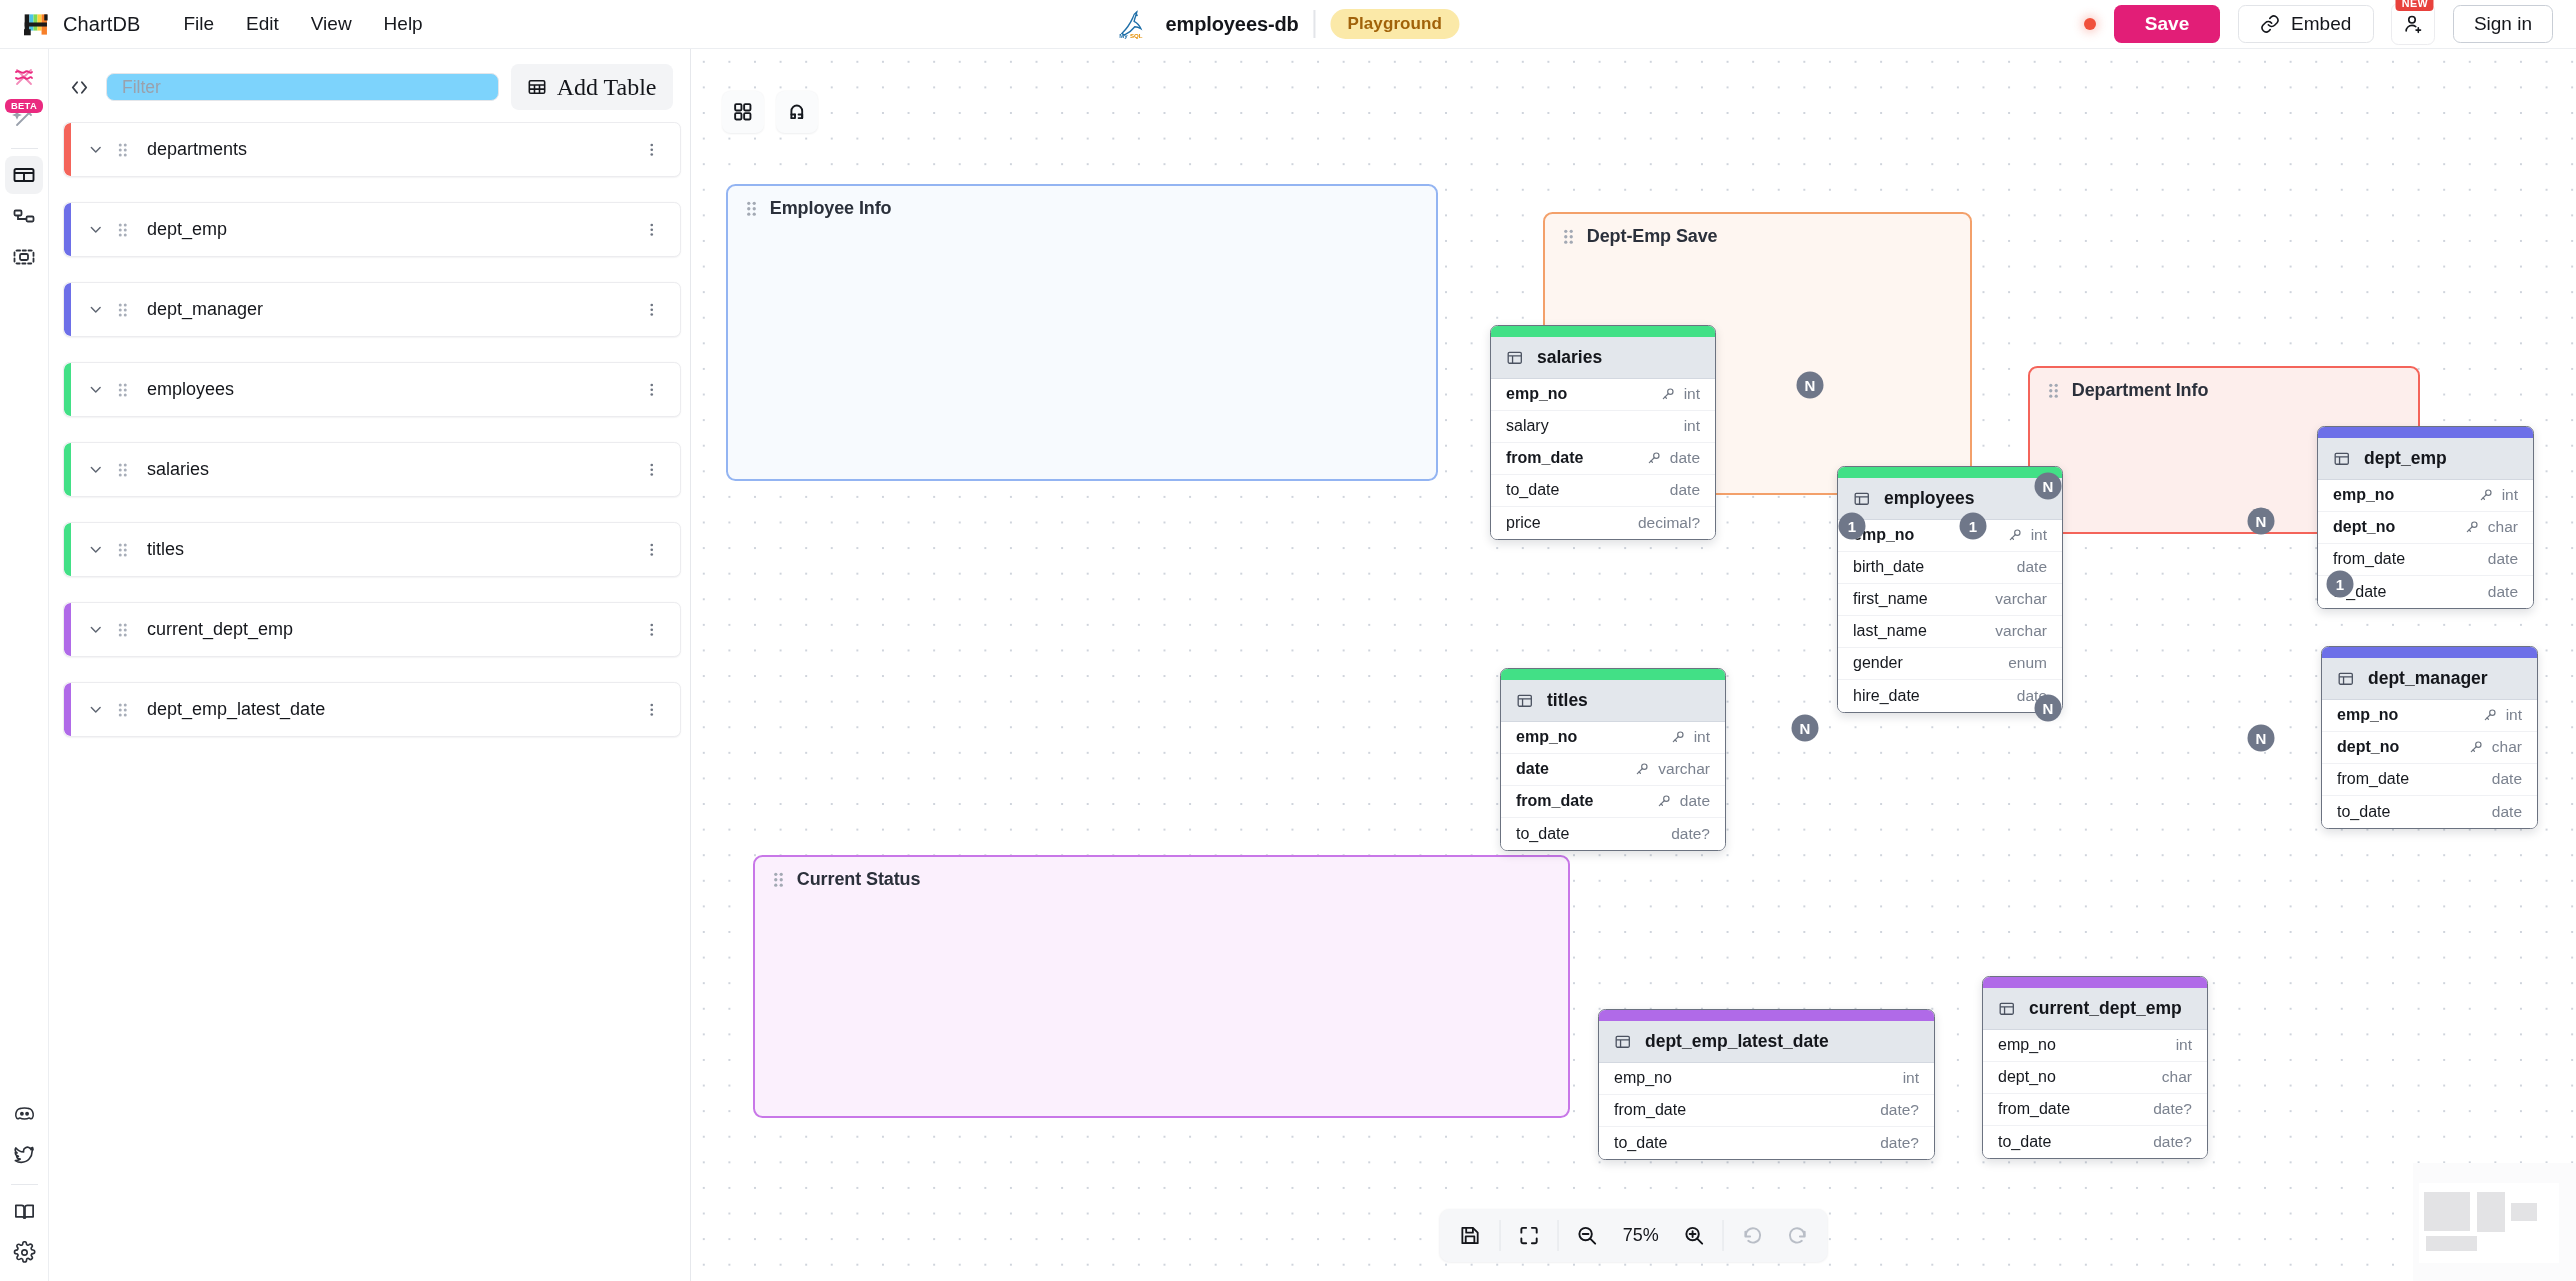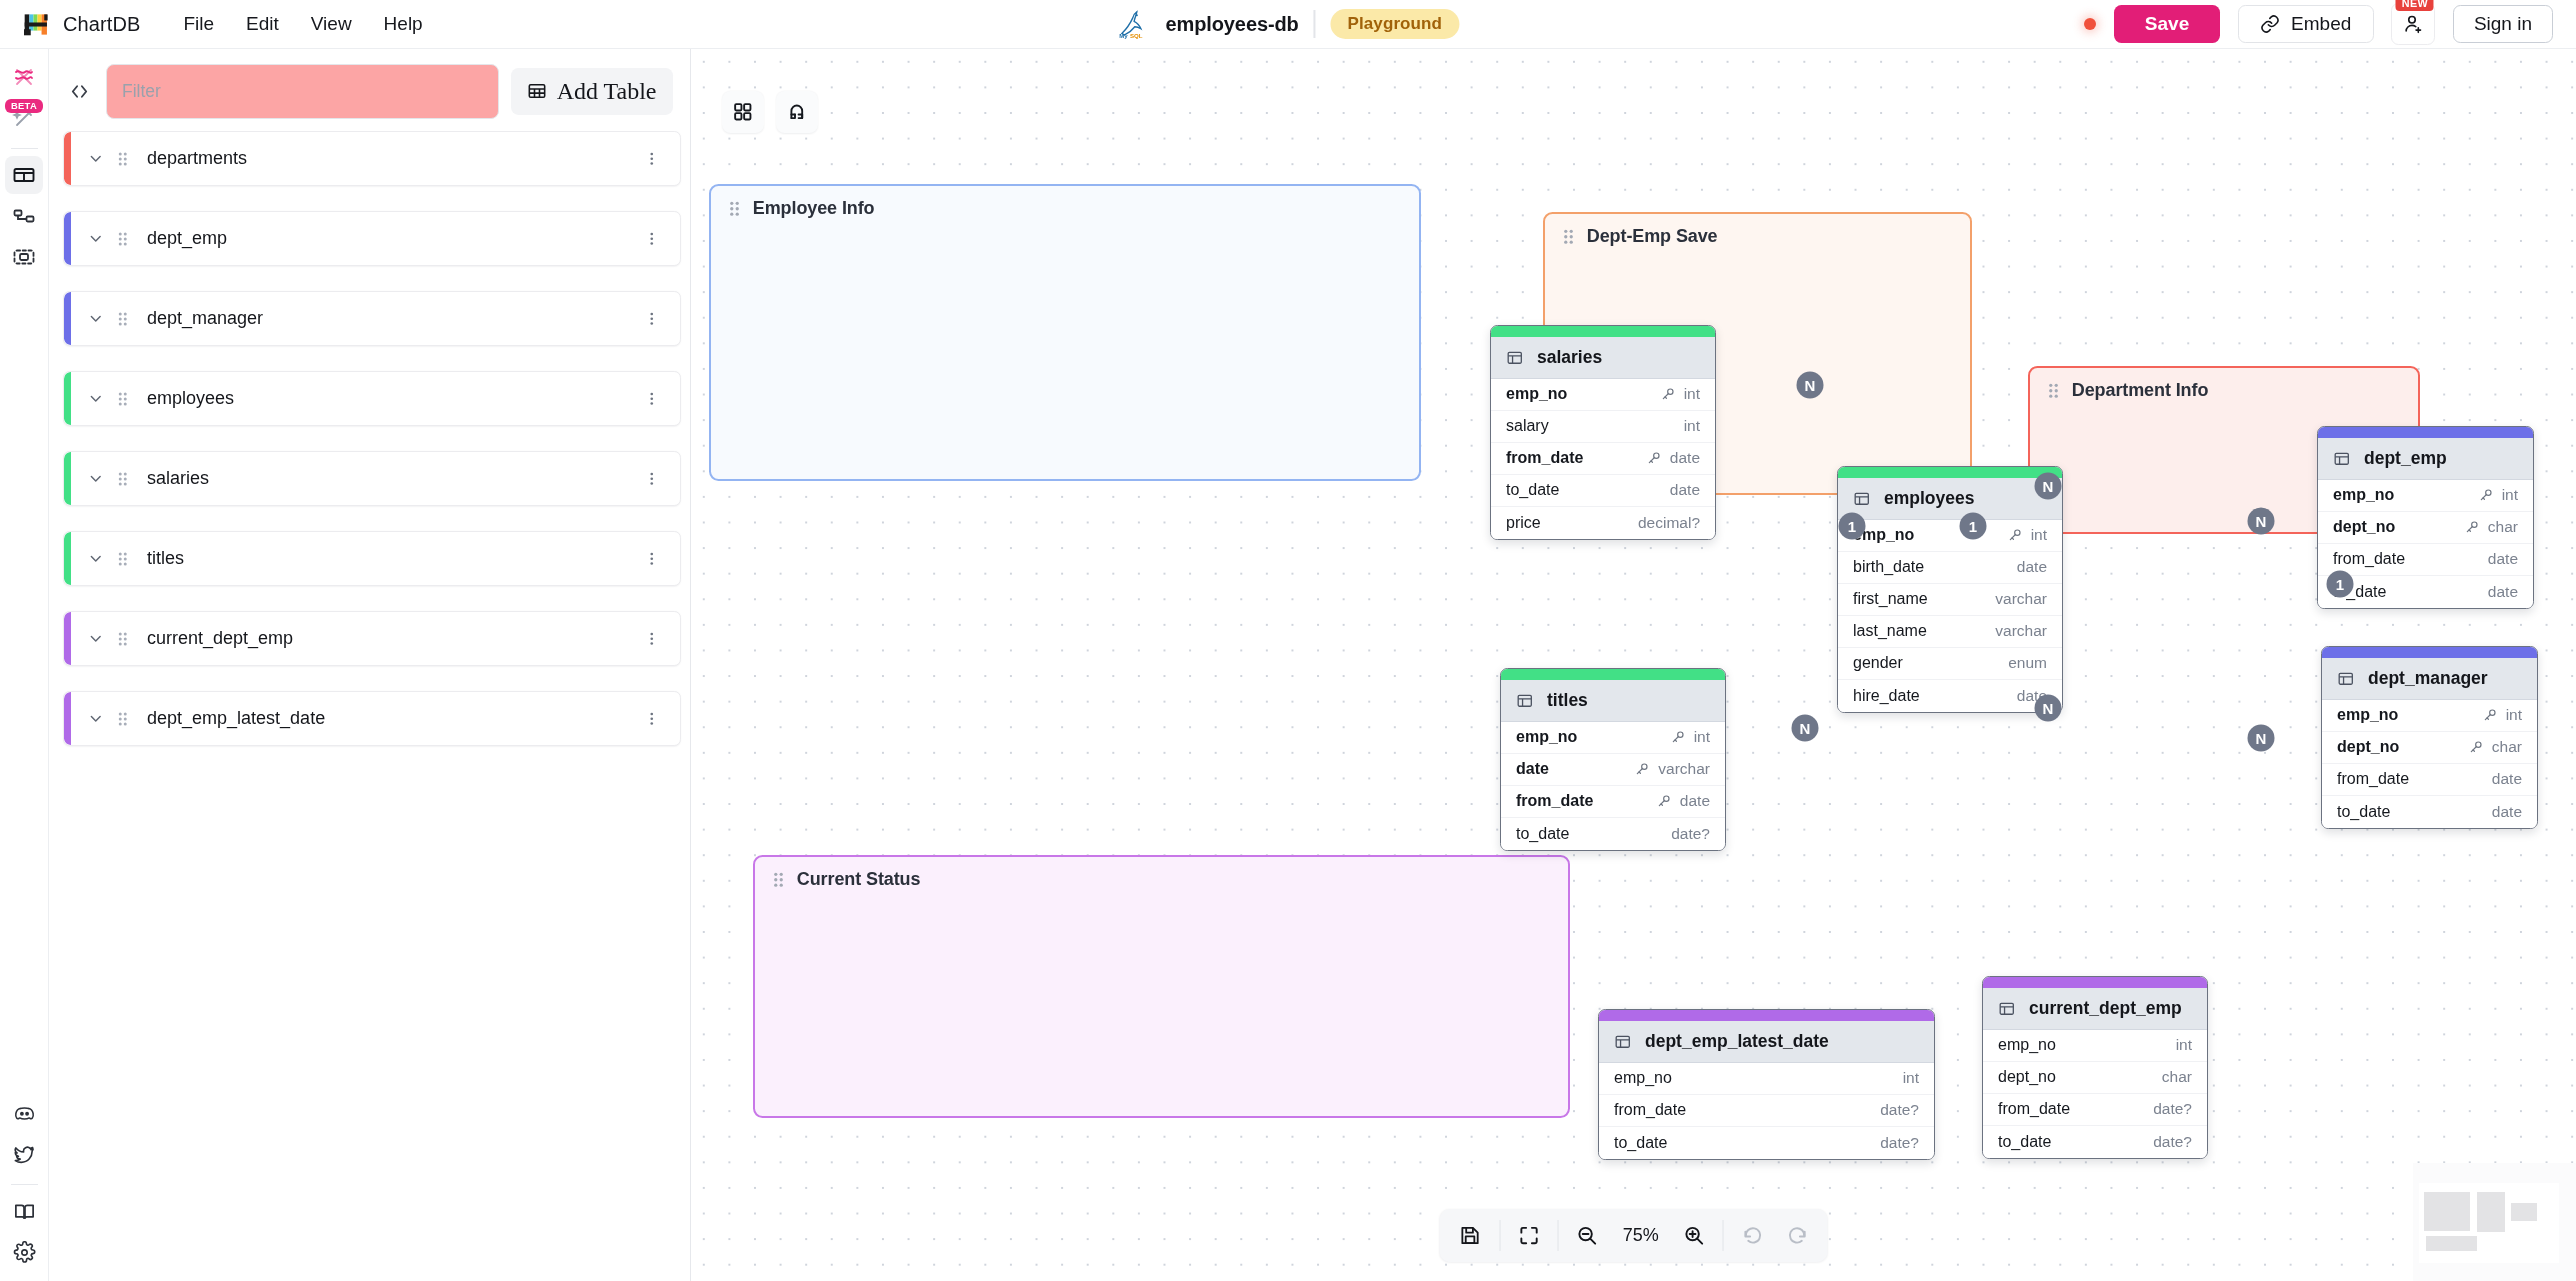--- a/index.html
+++ b/index.html
@@ -86,22 +86,22 @@
   .rail-spacer { flex: 1; }
 
   
   .panel {
     width: 642px; flex: 0 0 642px; background: #fff; border-right: 0.7px solid #e6e8ec;
     display: flex; flex-direction: column; position: relative; z-index: 20;
   }
   .panel-head { display: flex; align-items: center; gap: 12px; padding: 15px 17.5px 12px 15px; }
   .code-toggle { width: 30px; height: 30px; display:flex; align-items:center; justify-content:center; cursor:pointer; color:#3a3f49; border-radius:5.4px; }
   .filter-input {
-    flex: 1; height: 55px; border: 1px solid #e4e6ea; border-radius: 8px;
-    padding: 0 15px; font-size: 17.5px; color: #14161b; font-family: inherit; outline: none; background:#fca5a5;
+    flex: 1; height: 28px; border: 1px solid #e4e6ea; border-radius: 8px;
+    padding: 0 15px; font-size: 17.5px; color: #14161b; font-family: inherit; outline: none; background:#7dd3fc;
   }
   .filter-input::placeholder { color: #9aa1ac; }
   .btn-addtable {
     display: flex; align-items: center; gap: 9.4px; background: #f3f4f6; border: none;
     border-radius: 7.4px; padding: 10px 16px; font-size: 24px; color: #14161b; cursor: pointer;
     font-family: Liberation Serif, serif; line-height:1.1;
   }
   .table-list { flex: 1; overflow: hidden; padding: 0 9.4px 0 13.5px; }
   .tl-item {
     display: flex; align-items: center; height: 55px; margin-bottom: 25px;
@@ -562,21 +562,21 @@
         </div>
         <div class="ct-btn">
           <svg width="21.6" height="21.6" viewBox="0 0 24 24" fill="none" stroke="#15181e" stroke-width="2.1" stroke-linecap="round" stroke-linejoin="round">
             <path d="M6 19v-8a6 6 0 0 1 12 0v8"></path>
             <path d="M6 15h4M14 15h4"></path>
               <path d="M6 19h4v-4M14 19h4v-4"></path>
           </svg>
         </div>
       </div>
 
-      <div class="area" id="area-0" style="left: 18px; top: 135px; width: 712px; height: 297px; border-color: rgb(147, 180, 242); background: rgb(247, 250, 254);">
+      <div class="area" id="area-0" style="left: 35px; top: 135px; width: 712px; height: 297px; border-color: rgb(147, 180, 242); background: rgb(247, 250, 254);">
         <div class="area-head">
           <span class="area-grip">
             <svg width="15" height="17.5" viewBox="0 0 12 16">
               <circle cx="3.5" cy="3" r="1.5" fill="#a3a9b4"></circle>
                 <circle cx="8.5" cy="3" r="1.5" fill="#a3a9b4"></circle>
               <circle cx="3.5" cy="8" r="1.5" fill="#a3a9b4"></circle>
                 <circle cx="8.5" cy="8" r="1.5" fill="#a3a9b4"></circle>
               <circle cx="3.5" cy="13" r="1.5" fill="#a3a9b4"></circle>
                 <circle cx="8.5" cy="13" r="1.5" fill="#a3a9b4"></circle>
             </svg>

